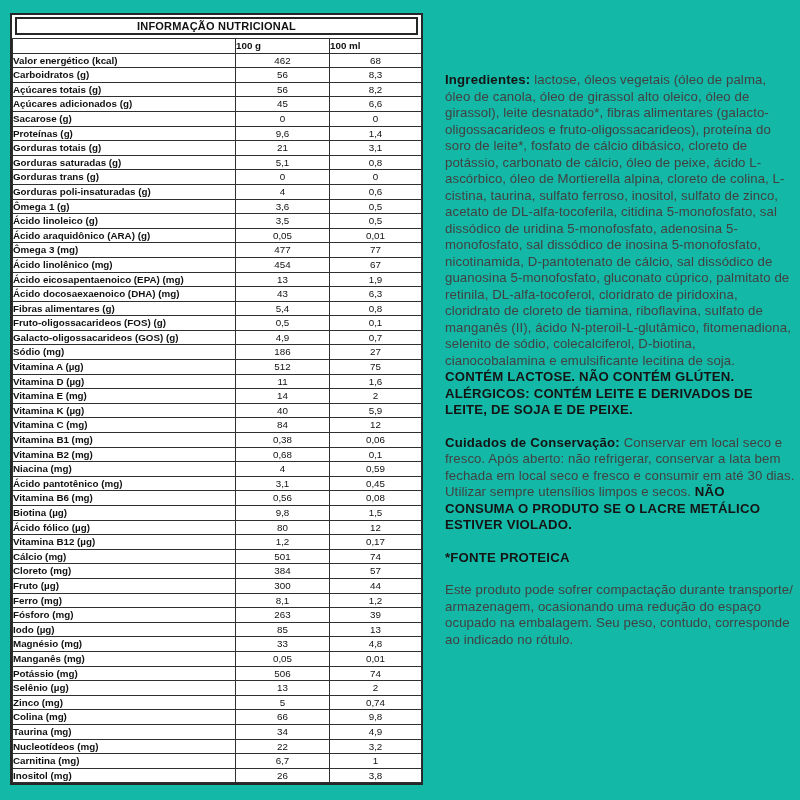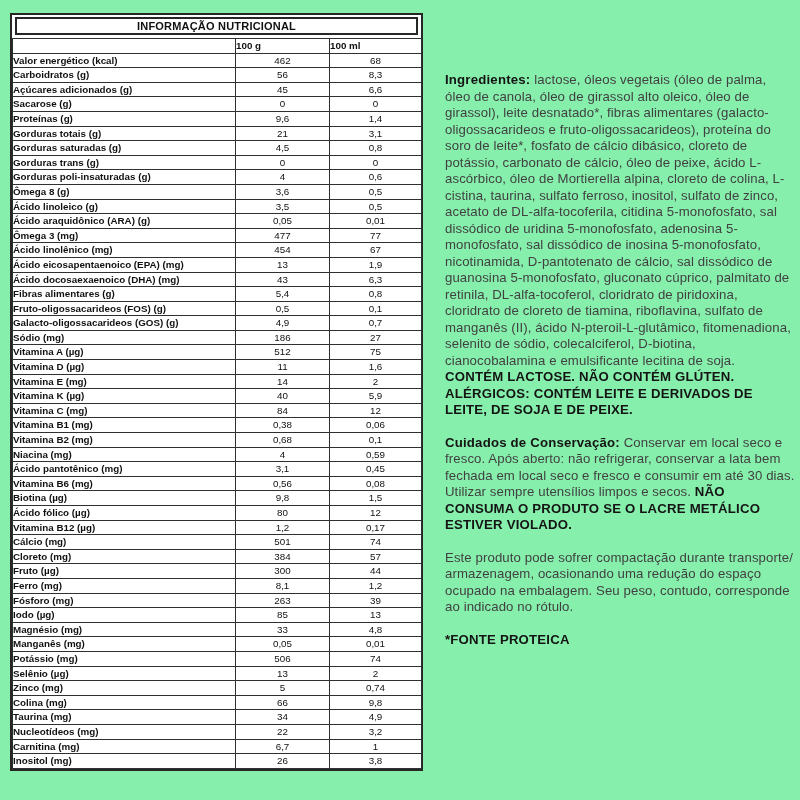--- a/index.html
+++ b/index.html
@@ -1,17 +1,17 @@
 <!DOCTYPE html>
 <html><head>
 <meta charset="utf-8">
 <style>
   html,body{margin:0;padding:0;background:#ffffff;}
   .sheet{
-    position:relative;width:800px;height:800px;background:#86efac;
+    position:relative;width:800px;height:800px;background:#14b8a6;
     font-family:"Liberation Sans",sans-serif;overflow:hidden;
   }
   
   .nutri{
     position:absolute;left:10px;top:13px;width:413px;
     border:2px solid #262626;background:#ffffff;box-sizing:border-box;
   }
   .nutri-title{
     margin:2px 3px 3px 3px;border:2px solid #262626;
     text-align:center;font-weight:bold;font-size:11px;line-height:14px;
@@ -65,20 +65,25 @@
             <td class="lbl i0">Valor energético (kcal)</td>
             <td class="val">462</td>
             <td class="val">68</td>
           </tr>
           <tr>
             <td class="lbl i0">Carboidratos (g)</td>
             <td class="val">56</td>
             <td class="val">8,3</td>
           </tr>
           <tr>
+            <td class="lbl i1">Açúcares totais (g)</td>
+            <td class="val">56</td>
+            <td class="val">8,2</td>
+          </tr>
+          <tr>
             <td class="lbl i2">Açúcares adicionados (g)</td>
             <td class="val">45</td>
             <td class="val">6,6</td>
           </tr>
           <tr>
             <td class="lbl i2">Sacarose (g)</td>
             <td class="val">0</td>
             <td class="val">0</td>
           </tr>
           <tr>
@@ -86,35 +91,35 @@
             <td class="val">9,6</td>
             <td class="val">1,4</td>
           </tr>
           <tr>
             <td class="lbl i0">Gorduras totais (g)</td>
             <td class="val">21</td>
             <td class="val">3,1</td>
           </tr>
           <tr>
             <td class="lbl i1">Gorduras saturadas (g)</td>
-            <td class="val">4,5</td>
+            <td class="val">5,1</td>
             <td class="val">0,8</td>
           </tr>
           <tr>
             <td class="lbl i1">Gorduras trans (g)</td>
             <td class="val">0</td>
             <td class="val">0</td>
           </tr>
           <tr>
             <td class="lbl i1">Gorduras poli-insaturadas (g)</td>
             <td class="val">4</td>
             <td class="val">0,6</td>
           </tr>
           <tr>
-            <td class="lbl i2">Ômega 8 (g)</td>
+            <td class="lbl i2">Ômega 1 (g)</td>
             <td class="val">3,6</td>
             <td class="val">0,5</td>
           </tr>
           <tr>
             <td class="lbl i3">Ácido linoleico (g)</td>
             <td class="val">3,5</td>
             <td class="val">0,5</td>
           </tr>
           <tr>
             <td class="lbl i3">Ácido araquidônico (ARA) (g)</td>
@@ -306,17 +311,17 @@
             <td class="val">26</td>
             <td class="val">3,8</td>
           </tr>
         </tbody>
     </table>
   </div>
 
   <div class="panel" id="panel">
       <p><b>Ingredientes: </b><span>lactose, óleos vegetais (óleo de palma, óleo de canola, óleo de girassol alto oleico, óleo de girassol), leite desnatado*, fibras alimentares (galacto-oligossacarideos e fruto-oligossacarideos), proteína do soro de leite*, fosfato de cálcio dibásico, cloreto de potássio, carbonato de cálcio, óleo de peixe, ácido L-ascórbico, óleo de Mortierella alpina, cloreto de colina, L-cistina, taurina, sulfato ferroso, inositol, sulfato de zinco, acetato de DL-alfa-tocoferila, citidina 5-monofosfato, sal dissódico de uridina 5-monofosfato, adenosina 5-monofosfato, sal dissódico de inosina 5-monofosfato, nicotinamida, D-pantotenato de cálcio, sal dissódico de guanosina 5-monofosfato, gluconato cúprico, palmitato de retinila, DL-alfa-tocoferol, cloridrato de piridoxina, cloridrato de cloreto de tiamina, riboflavina, sulfato de manganês (II), ácido N-pteroil-L-glutâmico, fitomenadiona, selenito de sódio, colecalciferol, D-biotina, cianocobalamina e emulsificante lecitina de soja. </span><b>CONTÉM LACTOSE. NÃO CONTÉM GLÚTEN. ALÉRGICOS: CONTÉM LEITE E DERIVADOS DE LEITE, DE SOJA E DE PEIXE.</b></p>
       <p><b>Cuidados de Conservação: </b><span>Conservar em local seco e fresco. Após aberto: não refrigerar, conservar a lata bem fechada em local seco e fresco e consumir em até 30 dias. Utilizar sempre utensílios limpos e secos. </span><b>NÃO CONSUMA O PRODUTO SE O LACRE METÁLICO ESTIVER VIOLADO.</b></p>
+      <p><b>*FONTE PROTEICA</b></p>
       <p><span>Este produto pode sofrer compactação durante transporte/ armazenagem, ocasionando uma redução do espaço ocupado na embalagem. Seu peso, contudo, corresponde ao indicado no rótulo.</span></p>
-      <p><b>*FONTE PROTEICA</b></p>
     </div>
 
 </div>
 
 </body></html>

